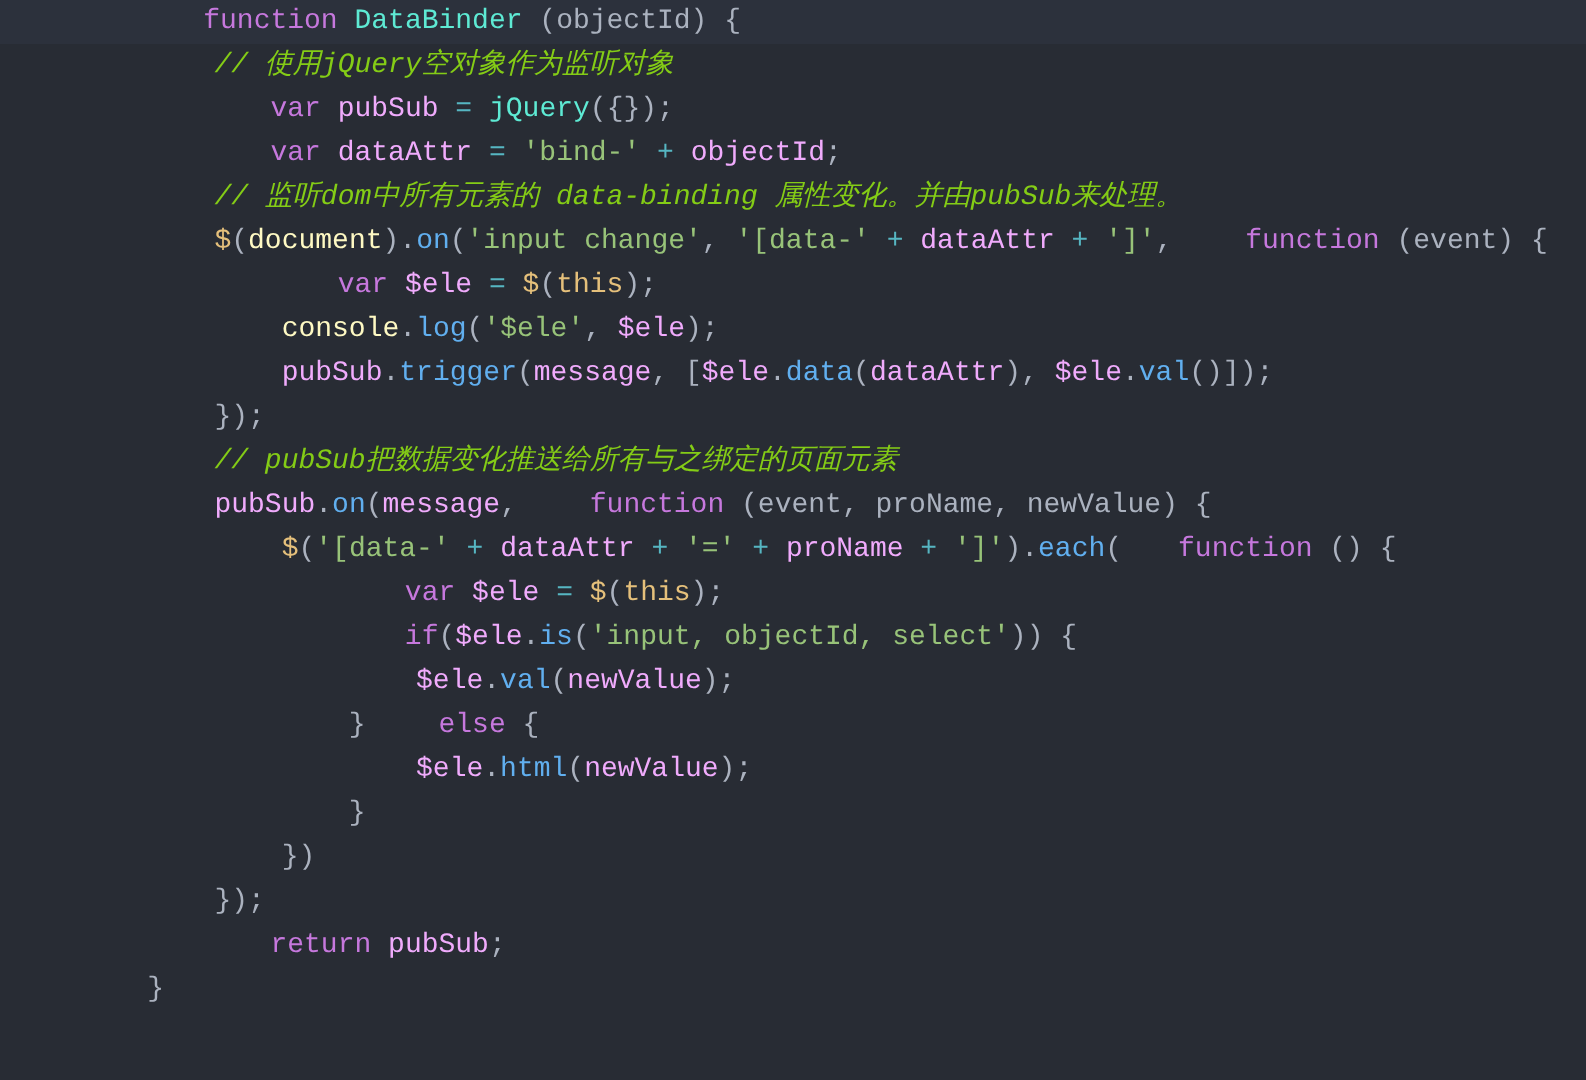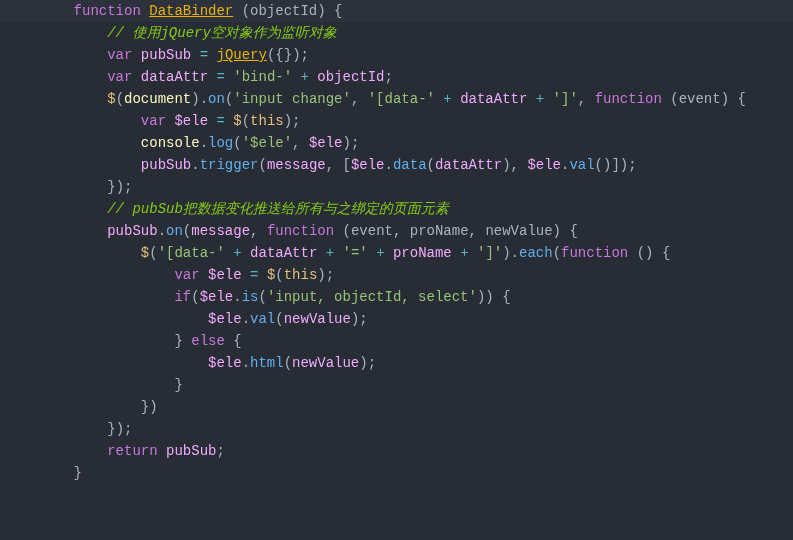--- a/index.html
+++ b/index.html
@@ -18,22 +18,22 @@
       padding: 0;
     }
     .line {
       padding-left: 40px;
       white-space: pre;
       height: 22px;
     }
     .line.highlight {
       background: #2c313c;
     }
-    .kw { color: #c678dd; }
-    .fn { color: #eab308; text-decoration: underline; }
+    .kw { color: #c678dd; margin-left: 28px; }
+    .fn { color: #5eead4; }
     .param { color: #abb2bf; }
     .punct { color: #abb2bf; }
     .comment { color: #84cc16; font-style: italic; }
     .var { color: #f0abfc; }
     .prop { color: #fef9c3; }
     .str { color: #98c379; }
     .op { color: #56b6c2; }
     .paren { color: #abb2bf; }
     .dollar { color: #e5c07b; }
     .method { color: #61afef; }
@@ -42,20 +42,21 @@
     .brace { color: #abb2bf; }
   </style>
 </head>
 <body>
 
 <div class="editor" id="editor-root">
     <div class="line highlight"><span>    </span><span class="kw">function</span> <span class="fn">DataBinder</span> <span class="paren">(</span><span class="param">objectId</span><span class="paren">)</span> <span class="brace">{</span></div>
     <div class="line"><span>        </span><span class="comment">// 使用jQuery空对象作为监听对象</span></div>
     <div class="line"><span>        </span><span class="kw">var</span> <span class="var">pubSub</span> <span class="op">=</span> <span class="fn">jQuery</span><span class="paren">(</span><span class="brace">{}</span><span class="paren">)</span><span class="punct">;</span></div>
     <div class="line"><span>        </span><span class="kw">var</span> <span class="var">dataAttr</span> <span class="op">=</span> <span class="str">'bind-'</span> <span class="op">+</span> <span class="var">objectId</span><span class="punct">;</span></div>
+    <div class="line"><span>        </span><span class="comment">// 监听dom中所有元素的 data-binding 属性变化。并由pubSub来处理。</span></div>
     <div class="line"><span>        </span><span class="dollar">$</span><span class="paren">(</span><span class="prop">document</span><span class="paren">)</span><span class="punct">.</span><span class="method">on</span><span class="paren">(</span><span class="str">'input change'</span><span class="punct">,</span> <span class="str">'[data-'</span> <span class="op">+</span> <span class="var">dataAttr</span> <span class="op">+</span> <span class="str">']'</span><span class="punct">,</span> <span class="kw">function</span> <span class="paren">(</span><span class="param">event</span><span class="paren">)</span> <span class="brace">{</span></div>
     <div class="line"><span>            </span><span class="kw">var</span> <span class="var">$ele</span> <span class="op">=</span> <span class="dollar">$</span><span class="paren">(</span><span class="this">this</span><span class="paren">)</span><span class="punct">;</span></div>
     <div class="line"><span>            </span><span class="prop">console</span><span class="punct">.</span><span class="method">log</span><span class="paren">(</span><span class="str">'$ele'</span><span class="punct">,</span> <span class="var">$ele</span><span class="paren">)</span><span class="punct">;</span></div>
     <div class="line"><span>            </span><span class="var">pubSub</span><span class="punct">.</span><span class="method">trigger</span><span class="paren">(</span><span class="var">message</span><span class="punct">,</span> <span class="bracket">[</span><span class="var">$ele</span><span class="punct">.</span><span class="method">data</span><span class="paren">(</span><span class="var">dataAttr</span><span class="paren">)</span><span class="punct">,</span> <span class="var">$ele</span><span class="punct">.</span><span class="method">val</span><span class="paren">()</span><span class="bracket">]</span><span class="paren">)</span><span class="punct">;</span></div>
     <div class="line"><span>        </span><span class="brace">}</span><span class="paren">)</span><span class="punct">;</span></div>
     <div class="line"><span>        </span><span class="comment">// pubSub把数据变化推送给所有与之绑定的页面元素</span></div>
     <div class="line"><span>        </span><span class="var">pubSub</span><span class="punct">.</span><span class="method">on</span><span class="paren">(</span><span class="var">message</span><span class="punct">,</span> <span class="kw">function</span> <span class="paren">(</span><span class="param">event</span><span class="punct">,</span> <span class="param">proName</span><span class="punct">,</span> <span class="param">newValue</span><span class="paren">)</span> <span class="brace">{</span></div>
     <div class="line"><span>            </span><span class="dollar">$</span><span class="paren">(</span><span class="str">'[data-'</span> <span class="op">+</span> <span class="var">dataAttr</span> <span class="op">+</span> <span class="str">'='</span> <span class="op">+</span> <span class="var">proName</span> <span class="op">+</span> <span class="str">']'</span><span class="paren">)</span><span class="punct">.</span><span class="method">each</span><span class="paren">(</span><span class="kw">function</span> <span class="paren">()</span> <span class="brace">{</span></div>
     <div class="line"><span>                </span><span class="kw">var</span> <span class="var">$ele</span> <span class="op">=</span> <span class="dollar">$</span><span class="paren">(</span><span class="this">this</span><span class="paren">)</span><span class="punct">;</span></div>
     <div class="line"><span>                </span><span class="kw">if</span><span class="paren">(</span><span class="var">$ele</span><span class="punct">.</span><span class="method">is</span><span class="paren">(</span><span class="str">'input, objectId, select'</span><span class="paren">))</span> <span class="brace">{</span></div>

